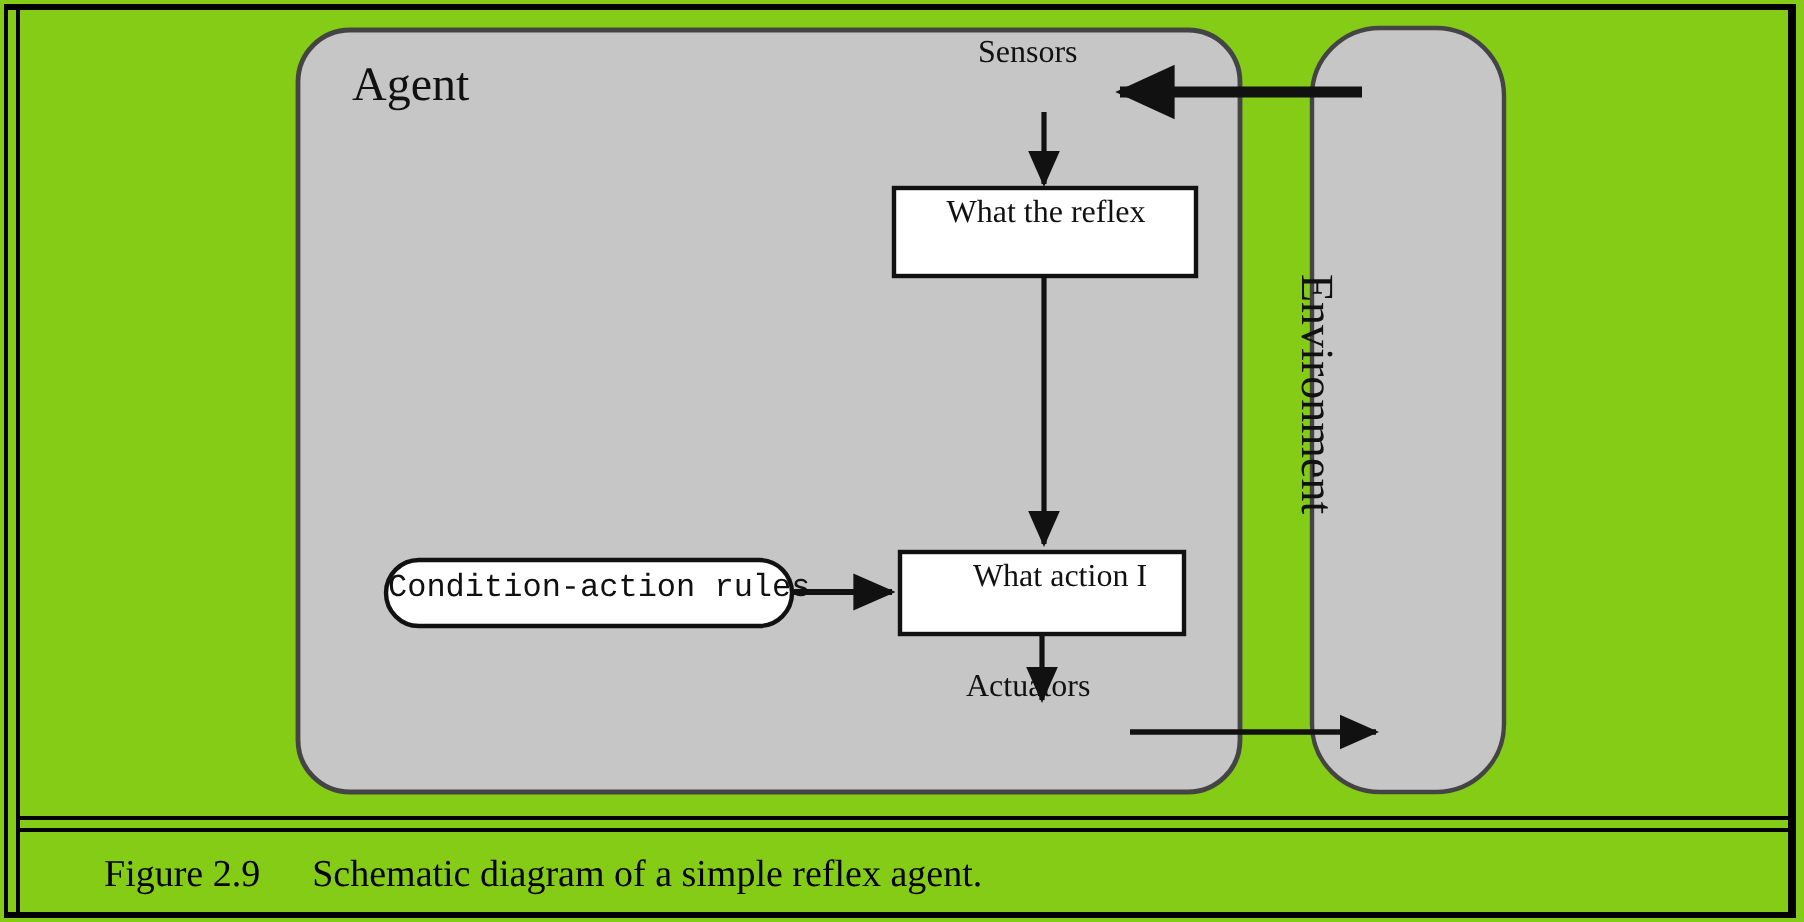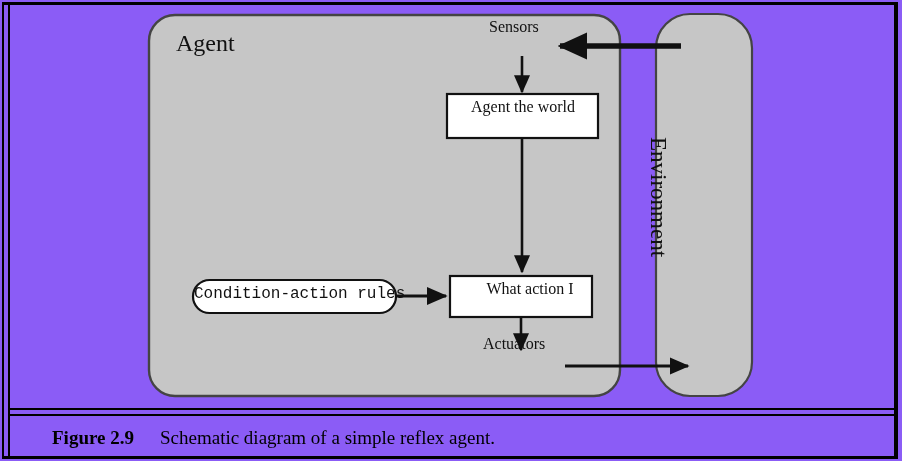--- a/index.html
+++ b/index.html
@@ -10,21 +10,21 @@
   }
   body {
     font-family: "Liberation Serif", "DejaVu Serif", serif;
   }
 
   #figure-frame {
     position: relative;
     width: 902px;
     height: 461px;
     box-sizing: border-box;
-    background: #8b5cf6;
+    background: #84cc16;
     overflow: hidden;
   }
 
   
   .frame-edge {
     position: absolute;
     background: #000000;
   }
   #edge-left-outer  { left: 2px;  top: 2px;   width: 2px;  height: 457px; }
   #edge-left-inner  { left: 8px;  top: 2px;   width: 2px;  height: 457px; }
@@ -113,21 +113,21 @@
     top: 421px;
     width: 870px;
     height: 34px;
     display: flex;
     align-items: center;
     padding-left: 38px;
     box-sizing: border-box;
     color: #000000;
   }
   #caption-number {
-    font-weight: bold;
+    font-weight: normal;
     font-size: 19px;
     margin-right: 26px;
   }
   #caption-text {
     font-size: 19px;
     text-align: center;
   }
 </style>
 </head>
 <body>
@@ -199,21 +199,21 @@
 
   <div class="diagram-text" id="agent-label">Agent</div>
 
   <div class="diagram-text" id="sensors-label">Sensors</div>
 
   <div class="diagram-text" id="actuators-label">Actuators</div>
 
   <div class="diagram-text" id="environment-label">Environment</div>
 
   <div class="diagram-text node-box-text" id="world-box-text">
-    <div>Agent the world</div>
+    <div>What the reflex</div>
   </div>
 
   <div class="diagram-text node-box-text" id="action-box-text">
     <div>What action I</div>
   </div>
 
   <div class="diagram-text" id="rules-oval-text">Condition-action rules</div>
 
   <div class="frame-edge" id="caption-rule-top"></div>
   <div class="frame-edge" id="caption-rule-bottom"></div>

